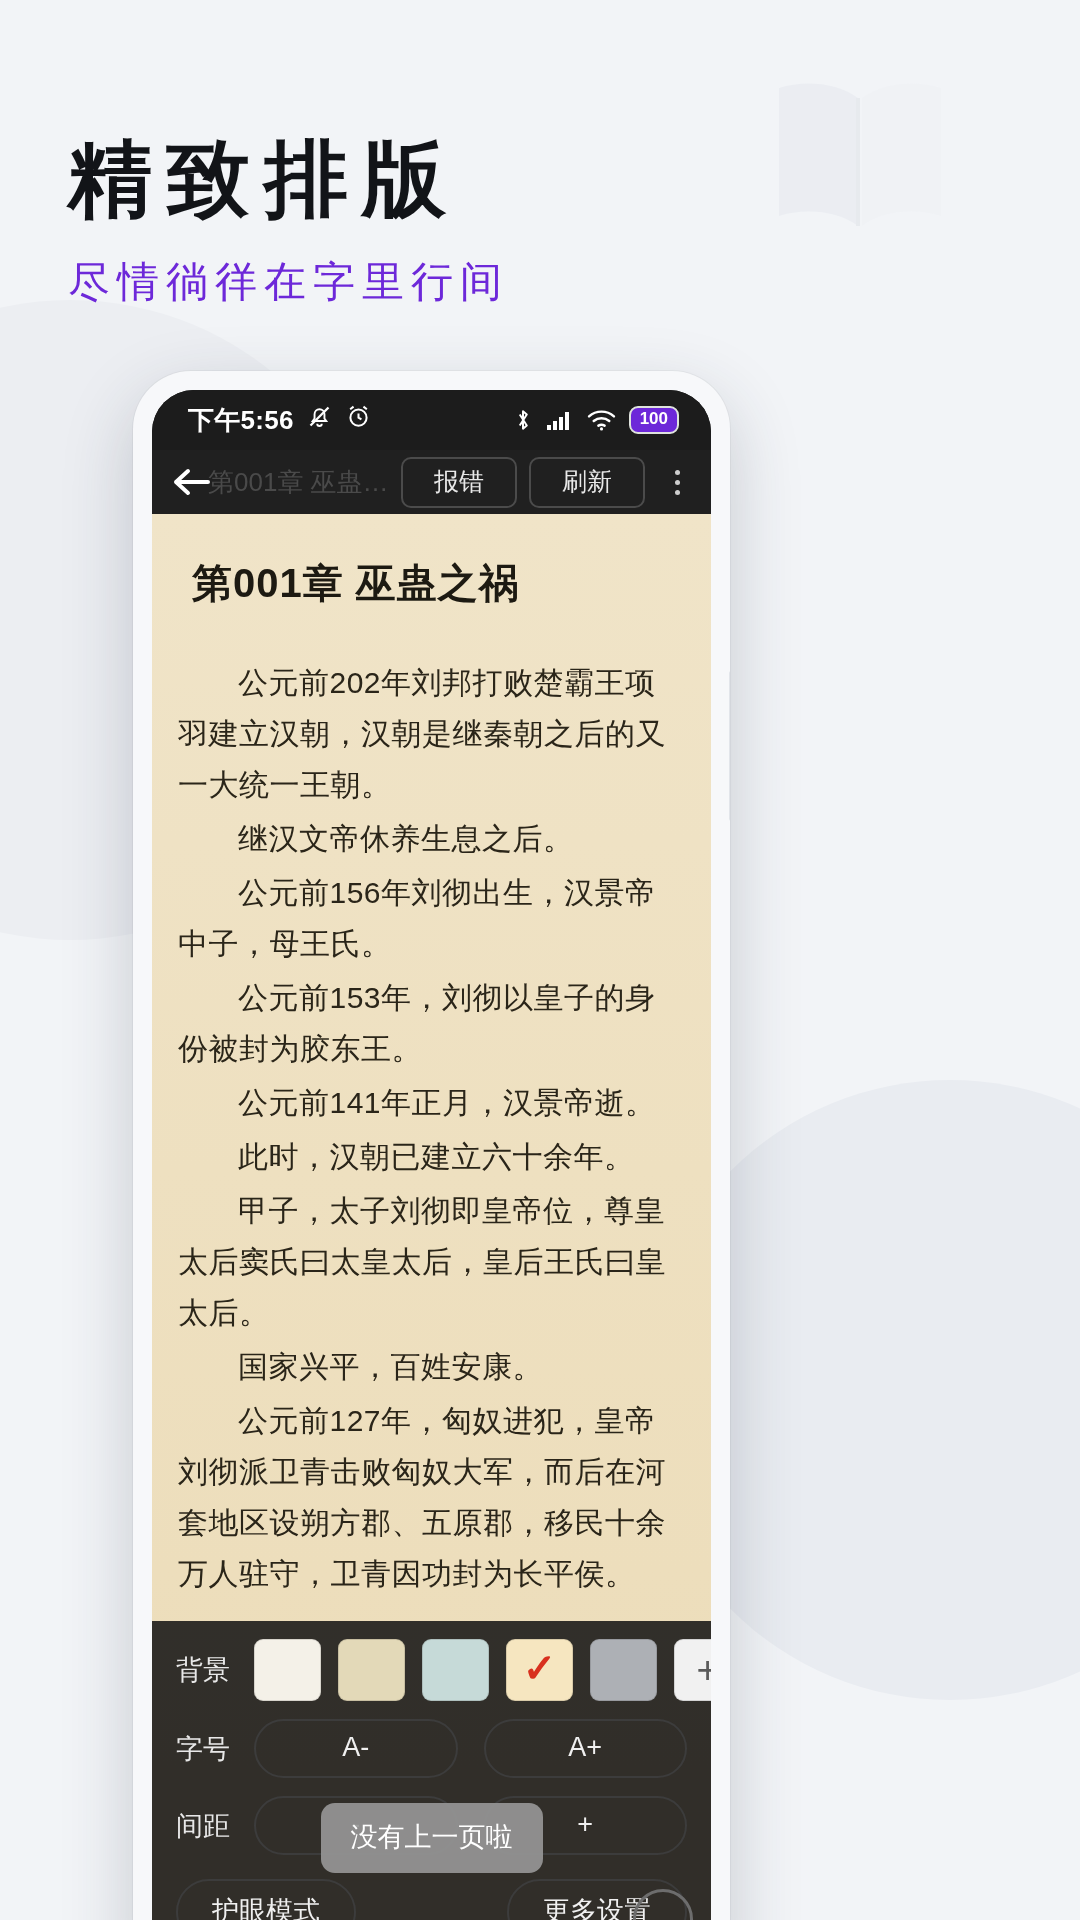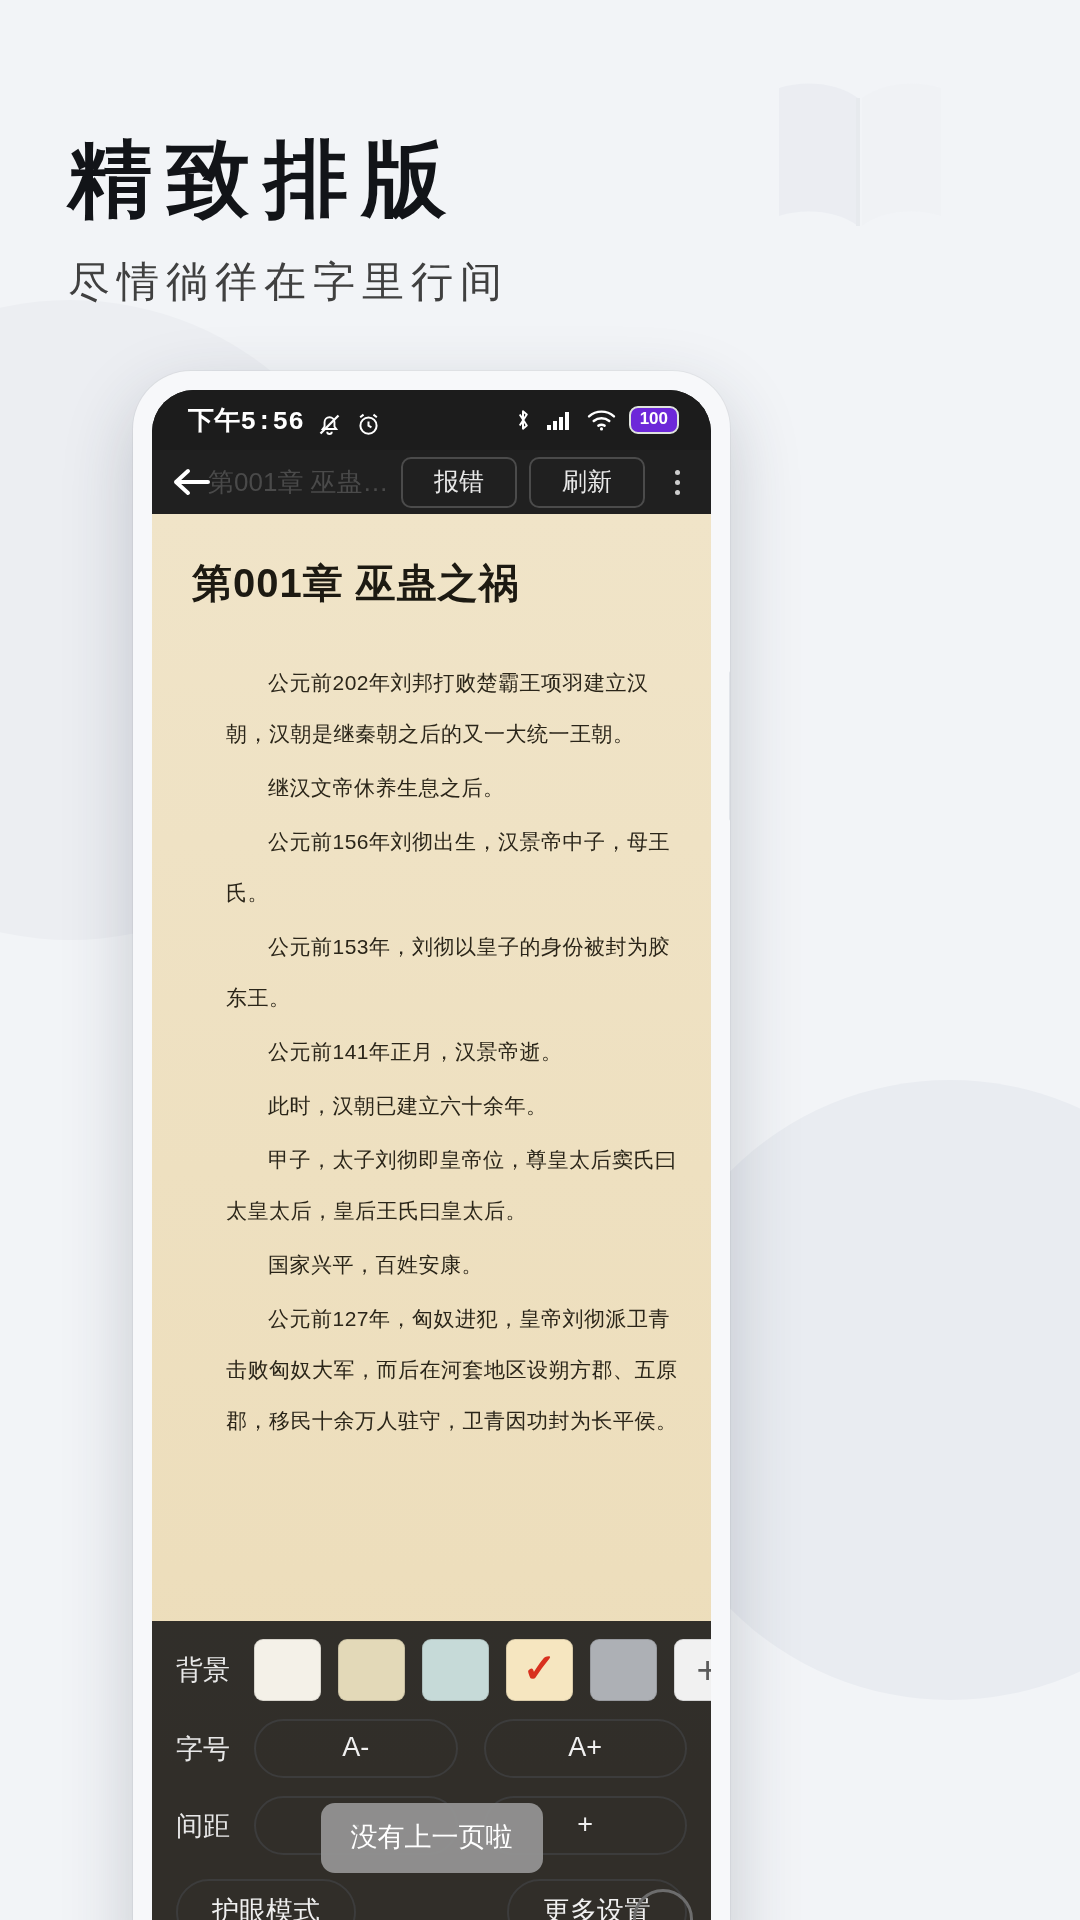--- a/index.html
+++ b/index.html
@@ -30,21 +30,21 @@
   
   .promo{ position:absolute; left:68px; top:92px;margin-top:44px; }
   .promo-title{
     font-family:"Liberation Serif", serif;
     font-size:84px; font-weight:700; color:#121418;
     letter-spacing:14px; line-height:1.05;
   }
   .promo-sub{
     margin-top:30px;
     font-family:"Liberation Serif", serif;
-    font-size:42px; color:#404040; letter-spacing:7px;
+    font-size:42px; color:#6d28d9; letter-spacing:7px;
   }
 
   
   .phone{
     position:absolute; left:133px; top:371px;
     width:597px; height:1600px;
     background:#f7f8fa;
     border-radius:58px 58px 0 0;
     box-shadow:0 26px 70px rgba(40,50,70,.22), 0 0 0 1px rgba(0,0,0,.04);
     padding:19px 19px 0 19px;
@@ -61,21 +61,21 @@
     overflow:hidden;
     position:relative;
   }
 
   
   .statusbar{
     height:60px; background:#1c1c1c; color:#fff;
     display:flex; align-items:center; justify-content:space-between;
     padding:0 32px 0 36px;
   }
-  .sb-left{ display:flex; align-items:flex-end; gap:12px;font-family:Liberation Mono, monospace; }
+  .sb-left{ display:flex; align-items:flex-start; gap:12px; }
   .sb-time{ font-size:26px; font-weight:600; letter-spacing:.3px; }
   .sb-right{ display:flex; align-items:center; gap:13px; }
   .ico{ display:block; }
   .battery{
     background:#6d28d9; color:#fff; font-size:17px; font-weight:700;
     border-radius:9px; padding:2px 9px 3px; border:2px solid #dfe3dd;
     min-width:50px; text-align:center; line-height:1.1;
   }
 
   
@@ -100,24 +100,23 @@
     position:relative; height:calc(100% - 124px);
     background:linear-gradient(180deg,#f0e4c8 0%, #eee0c0 45%, #ecdcb8 100%);
     padding:30px 26px 0 26px;
     overflow:hidden;
   }
   .chap-title{
     font-size:40px; font-weight:700; color:#1d1a12;
     letter-spacing:1px; margin:12px 0 46px 14px;
   }
   .para{
-    font-size:21px; line-height:51px; color:#2a2519;
+    font-size:30px; line-height:51px; color:#2a2519;
     text-indent:2em; margin-bottom:3px;
     letter-spacing:.5px;
-    margin-left:48px;
   }
 
   
   .settings{
     position:absolute; left:0; right:0; bottom:0;
     background:rgba(18,18,18,.86);
     padding:18px 24px 26px;
   }
   .row{ display:flex; align-items:center; margin-bottom:18px; }
   .row-label{ color:#e8e8e8; font-size:27px; width:78px; flex:none; }

